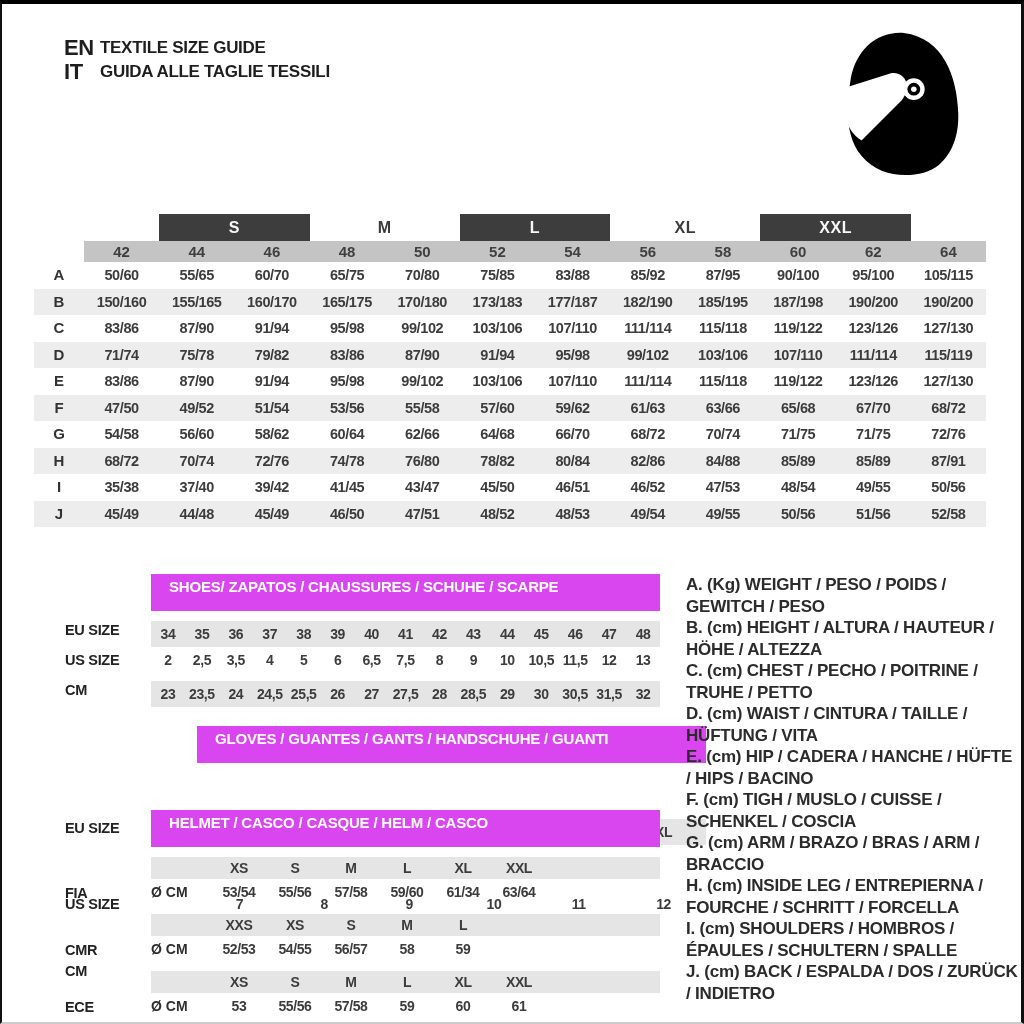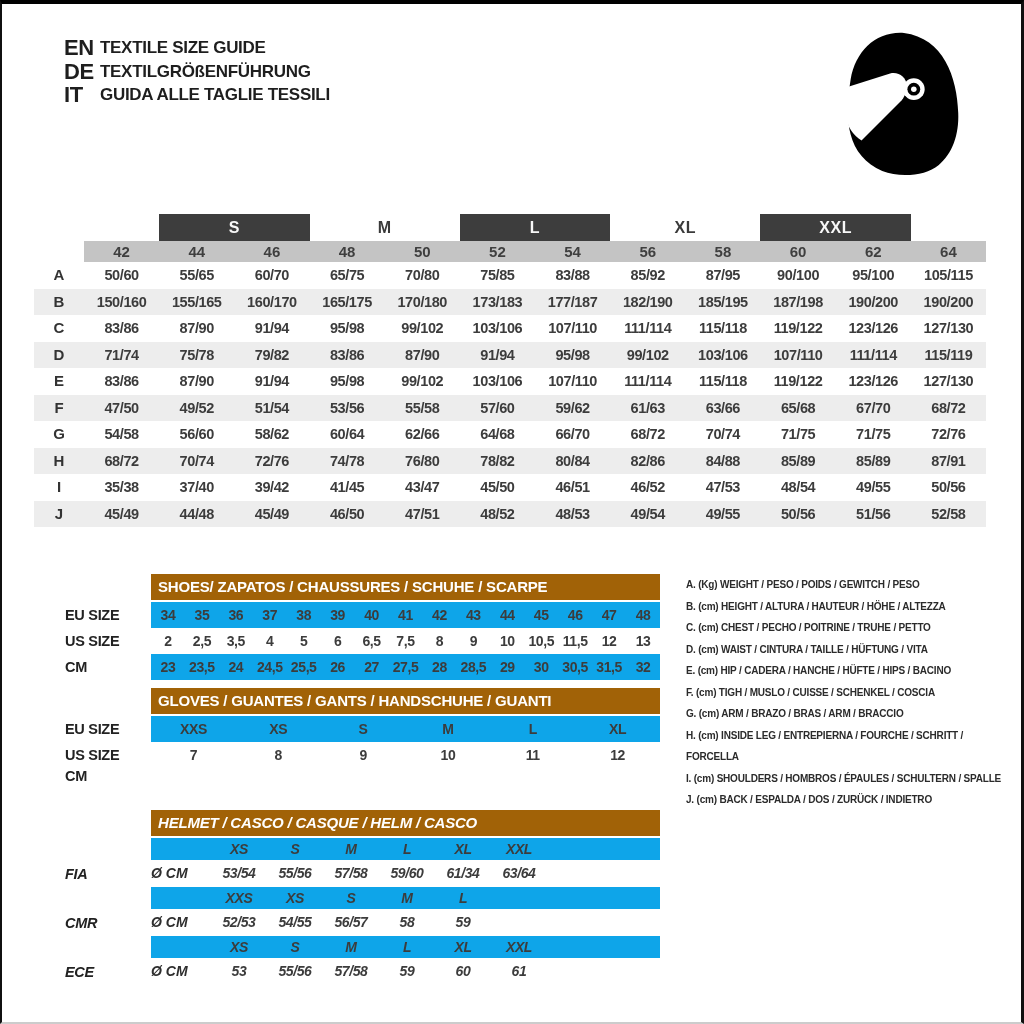--- a/index.html
+++ b/index.html
@@ -29,54 +29,50 @@
   .band-box{background:#3d3d3d;color:#f7f7f7;text-align:center;font-size:16px;letter-spacing:0.5px;}
   .band-text{color:#3a3a3a;text-align:center;font-size:16px;letter-spacing:0.5px;}
   .num-cell{text-align:center;font-size:15px;color:#3f3f3f;}
   .letter-cell{text-align:center;font-size:15px;color:#333;}
   .val-cell{text-align:center;font-size:14.5px;color:#3c3c3c;letter-spacing:-0.4px;}
 
   
   .sub{position:absolute;display:grid;grid-template-columns:115px 509px;grid-auto-rows:auto;}
   .sub .lbl{font-size:14.5px;color:#222;text-align:left;padding-left:29px;letter-spacing:-0.3px;
             display:flex;align-items:center;}
-  .bar{background:#a16207;color:#ffffff;font-size:15px;line-height:26px;height:26px;
-       padding-left:7px;letter-spacing:-0.2px;margin-bottom:2px;}
+  .bar{background:#d946ef;color:#ffffff;font-size:15px;line-height:26px;height:37px;
+       padding-left:18px;letter-spacing:-0.2px;margin-bottom:2px;}
   .srow{display:grid;height:26px;line-height:26px;}
-  .srow.g{background:#0ea5e9;}
+  .srow.g{background:#e5e5e5;margin-top:8px;}
   .srow .c{text-align:center;font-size:14px;color:#3c3c3c;letter-spacing:-0.4px;}
   .shoes-row{grid-template-columns:repeat(15,1fr);}
   .gloves-row{grid-template-columns:repeat(6,1fr);}
   .helm-row{grid-template-columns:60px repeat(6,56px) 1fr;}
   .srow.sizes{height:22px;line-height:22px;}
   .srow.vals{height:27px;line-height:27px;}
   .unit-cell{text-align:left;font-size:14px;color:#2e2e2e;}
 
   .shoes{left:36px;top:574px;width:624px;}
-  .gloves{left:36px;top:688px;width:624px;}
-  .helmets{left:36px;top:810px;width:624px;font-style:italic;}
+  .gloves{left:36px;top:726px;width:624px;gap:46px;}
+  .helmets{left:36px;top:810px;width:624px;}
 
   
   .legend{position:absolute;left:686px;top:574px;width:332px;}
-  .legend-item{font-size:10px;line-height:21.5px;color:#2b2b2b;letter-spacing:-0.2px;}
+  .legend-item{font-size:17px;line-height:21.5px;color:#2b2b2b;letter-spacing:-0.2px;}
 </style>
 </head>
 <body>
 
 <div class="page">
   <div class="frame"></div>
 
   <div class="langs">
       <div class="lang-row">
         <div class="lang-code">EN</div>
         <div class="lang-title">TEXTILE SIZE GUIDE</div>
-      </div>
-      <div class="lang-row">
-        <div class="lang-code">DE</div>
-        <div class="lang-title">TEXTILGRÖßENFÜHRUNG</div>
       </div>
       <div class="lang-row">
         <div class="lang-code">IT</div>
         <div class="lang-title">GUIDA ALLE TAGLIE TESSILI</div>
       </div>
     </div>
 
   <svg class="helmet-icon" viewBox="0 0 124 152" xmlns="http://www.w3.org/2000/svg">
     <path fill="#000000" d="M66,5
       C38,3 17,23 12,52

